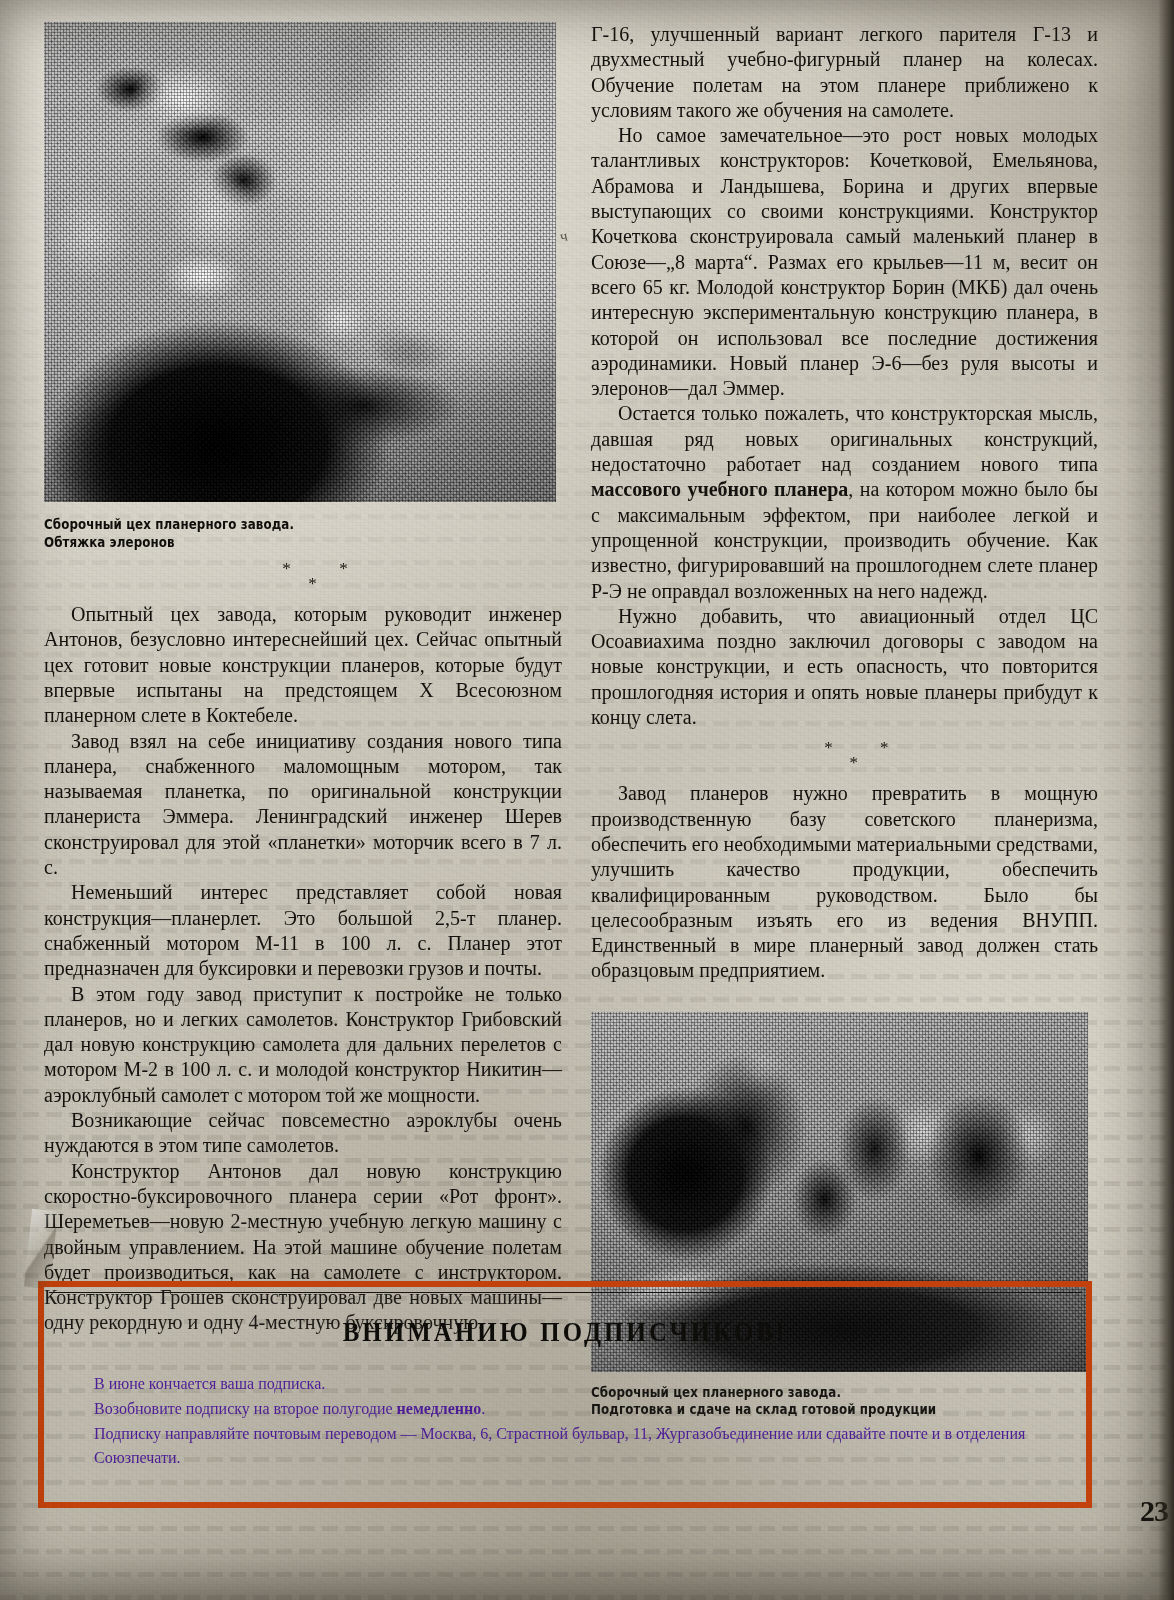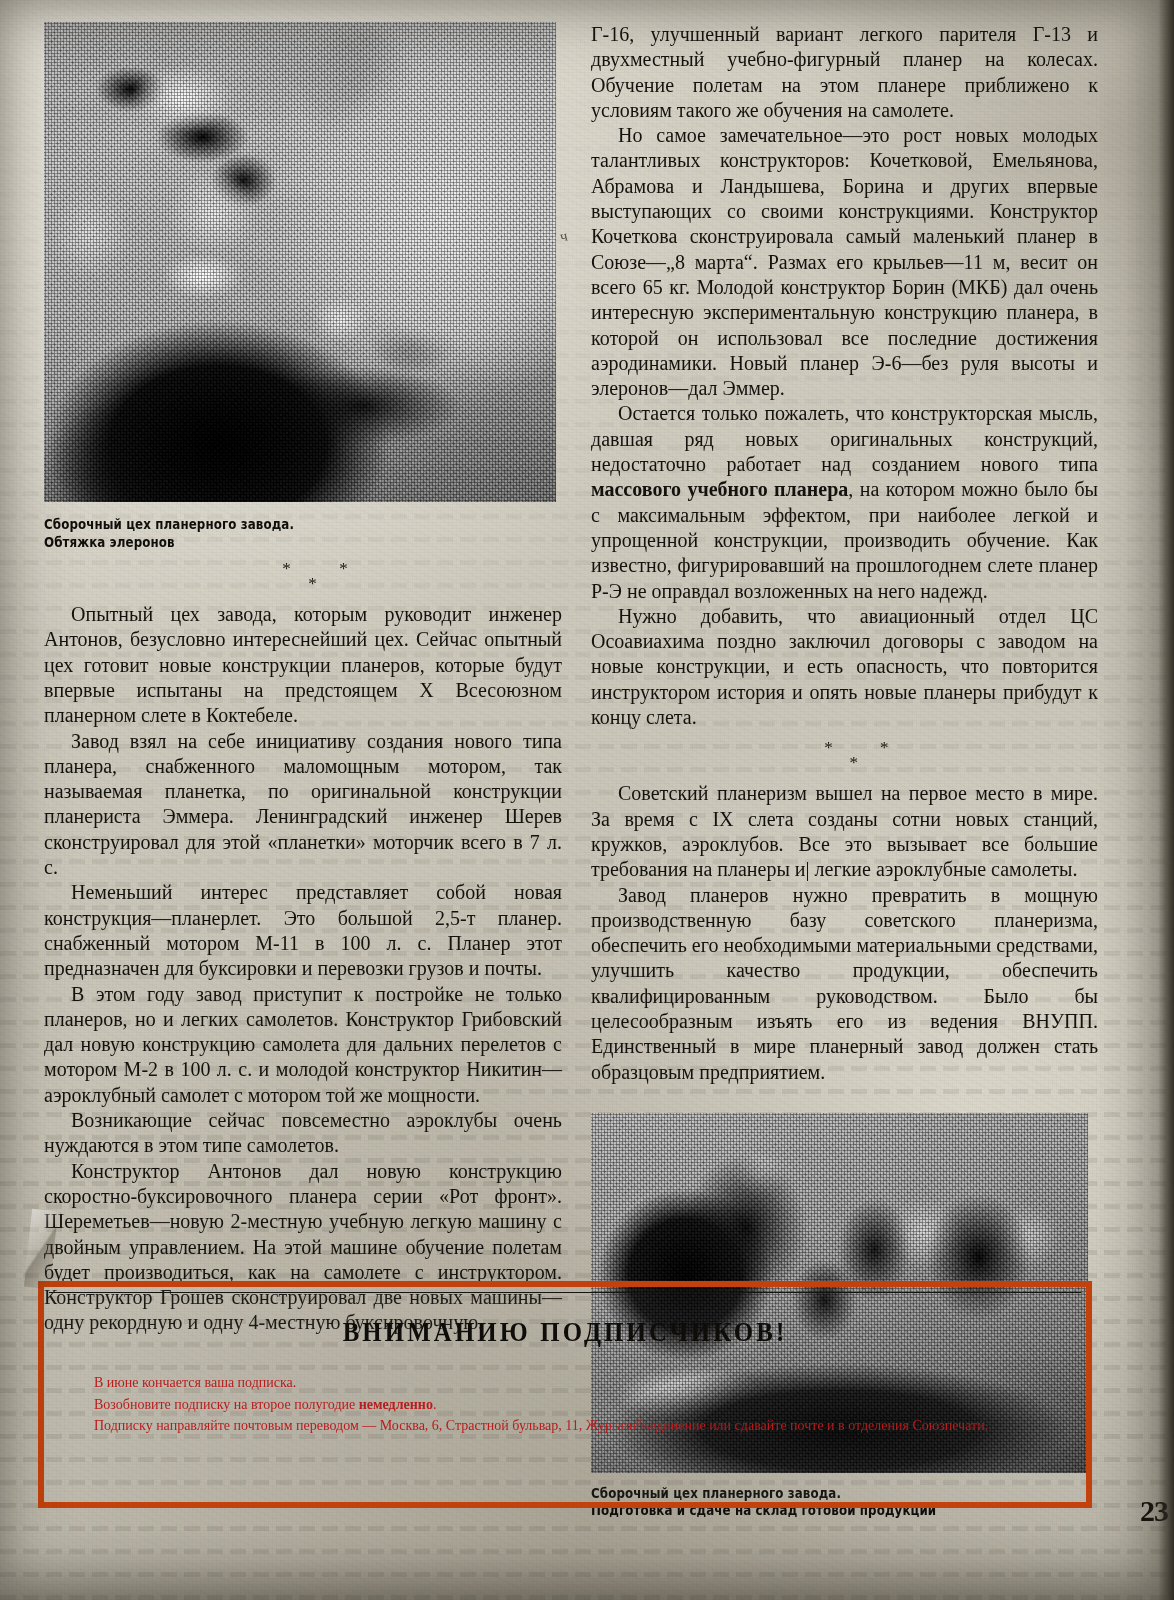--- a/index.html
+++ b/index.html
@@ -227,23 +227,23 @@
     text-align: center;
     font-family: "Liberation Serif", serif;
     font-weight: bold;
     font-size: 27px;
     letter-spacing: 3.4px;
     transform: scaleX(0.92);
     color: #0e0d0a;
   }
   #notice-body {
     margin: 24px 34px 0 50px;
-    font-size: 14px;
+    font-size: 16px;
     line-height: 1.55;
-    color: #b91c1c;
+    color: #4c1d95;
   }
   #notice-body .line { white-space: normal; }
 
   #page-number {
     position: absolute;
     right: 6px;
     top: 1494px;
     font-family: "Liberation Serif", serif;
     font-weight: bold;
     font-size: 30px;
@@ -300,31 +300,30 @@
     </div>
 
     <div class="col-right">
 
       <div class="body-text">
         <p class="noindent">Г-16, улучшенный вариант легкого парителя Г-13 и двухместный учебно-фигурный планер на колесах. Обучение полетам на этом планере приближено к условиям такого же обучения на самолете.</p>
         <p>Но самое замечательное—это рост новых молодых талантливых конструкторов: Кочетковой, Емельянова, Абрамова и Ландышева, Борина и других впервые выступающих со своими конструкциями. Конструктор Кочеткова сконструировала самый маленький планер в Союзе—„8 марта“. Размах его крыльев—11 м, весит он всего 65 кг. Молодой конструктор Борин (МКБ) дал очень интересную экспериментальную конструкцию планера, в которой он использовал все последние достижения аэродинамики. Новый планер Э-6—без руля высоты и элеронов—дал Эммер.</p>
         <p>
           <span>Остается только пожалеть, что конструкторская мысль, давшая ряд новых оригинальных конструкций, недостаточно работает над созданием нового типа </span><span class="bd">массового учебного планера</span><span>, на котором можно было бы с максимальным эффектом, при наиболее легкой и упрощенной конструкции, производить обучение. Как известно, фигурировавший на прошлогоднем слете планер Р-Э не оправдал возложенных на него надежд.</span>
         </p>
-        <p>Нужно добавить, что авиационный отдел ЦС Осоавиахима поздно заключил договоры с заводом на новые конструкции, и есть опасность, что повторится инструктором история и опять новые планеры прибудут к концу слета.</p>
+        <p>Нужно добавить, что авиационный отдел ЦС Осоавиахима поздно заключил договоры с заводом на новые конструкции, и есть опасность, что повторится прошлогодняя история и опять новые планеры прибудут к концу слета.</p>
       </div>
 
       <div class="stars">
         <span class="s1">*</span>
         <span class="s2">*</span>
         <span class="s3">*</span>
       </div>
 
       <div class="body-text">
-        <p>Советский планеризм вышел на первое место в мире. За время с IX слета созданы сотни новых станций, кружков, аэроклубов. Все это вызывает все большие требования на планеры и| легкие аэроклубные самолеты.</p>
         <p>Завод планеров нужно превратить в мощную производственную базу советского планеризма, обеспечить его необходимыми материальными средствами, улучшить качество продукции, обеспечить квалифицированным руководством. Было бы целесообразным изъять его из ведения ВНУПП. Единственный в мире планерный завод должен стать образцовым предприятием.</p>
       </div>
 
       <div style="height:28px"></div>
 
       <div class="photo" id="photo-warehouse">
         <div class="halftone"></div>
         <div class="speckle"></div>
       </div>
 

